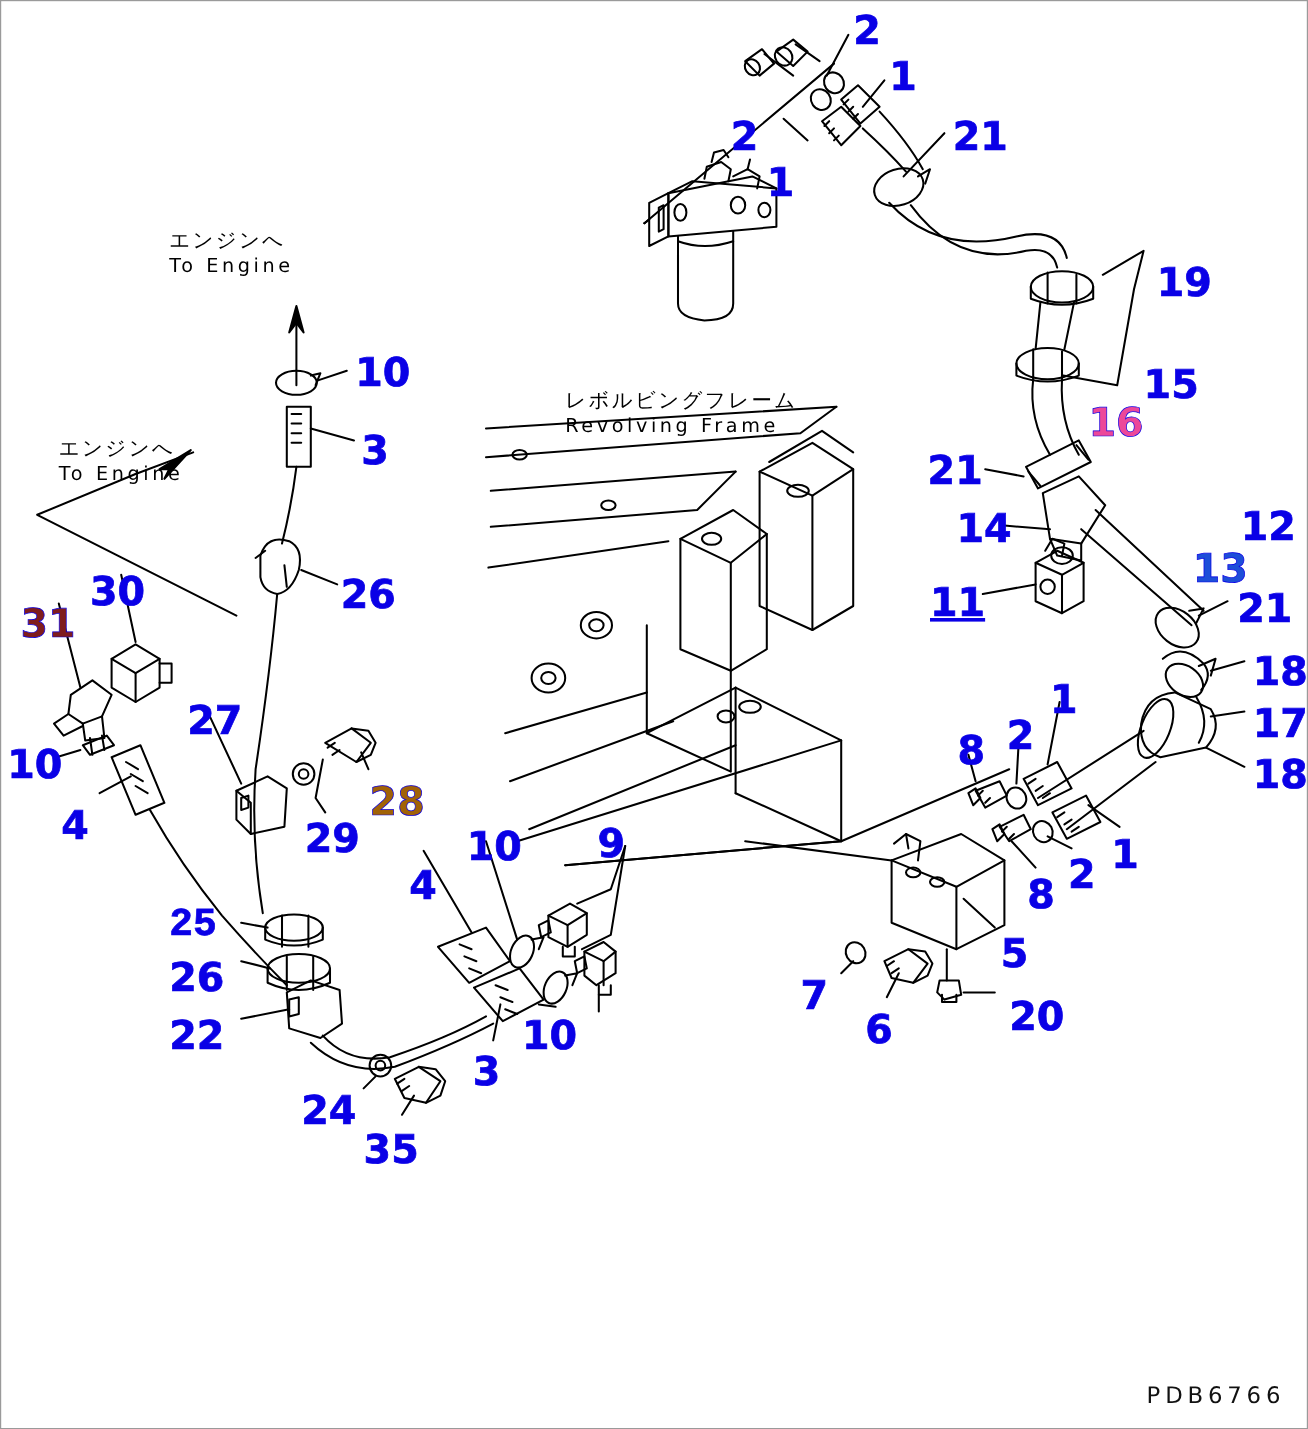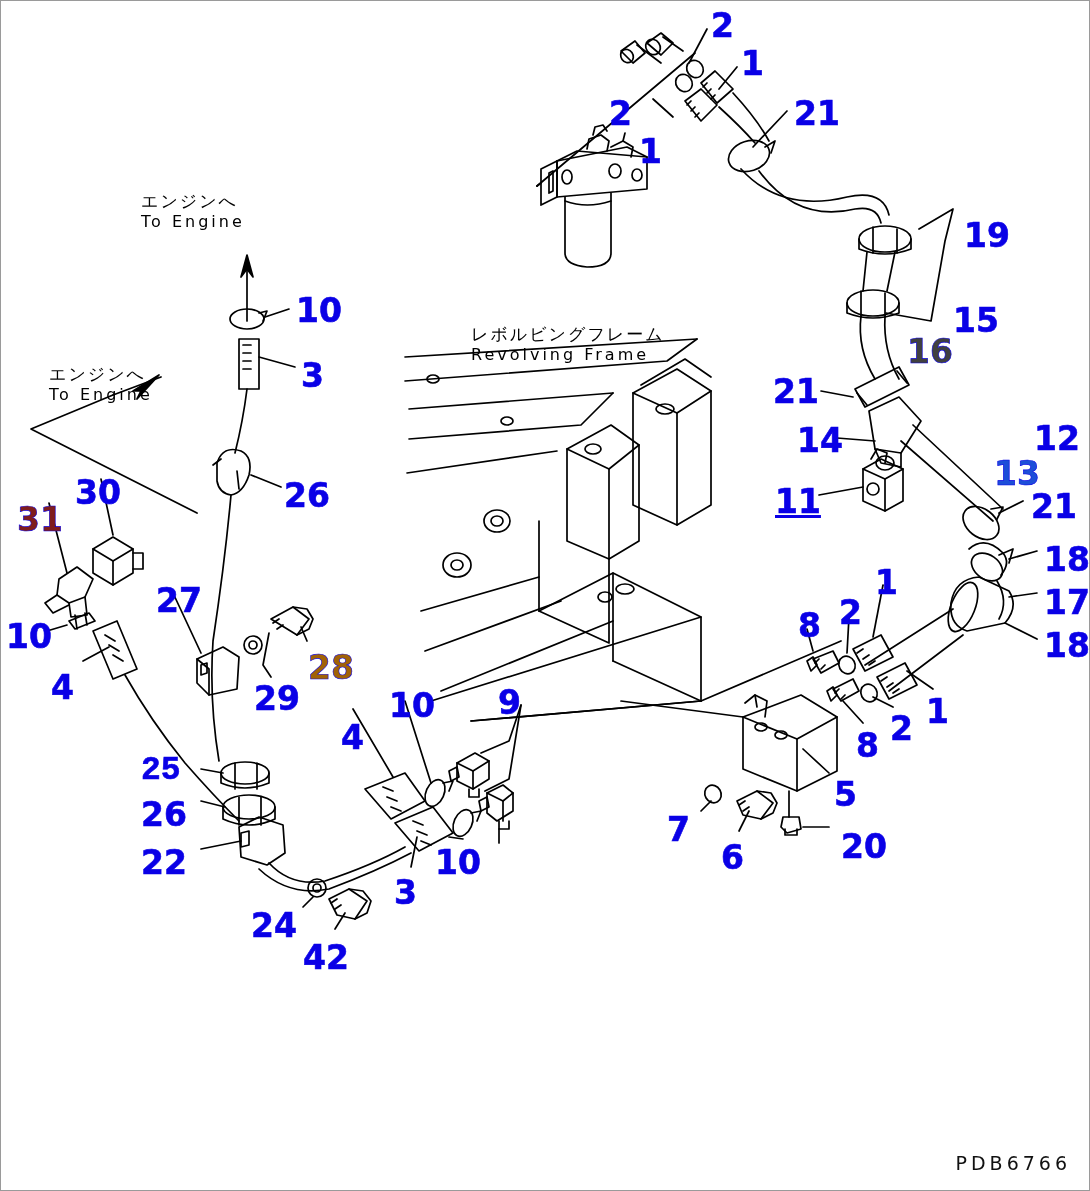--- a/index.html
+++ b/index.html
@@ -371,21 +371,21 @@
   </div>
 
   <div id="callouts">
       <div class="callout" style="left: 710px; top: 8px; color: rgb(10, 0, 230);">2</div>
       <div class="callout" style="left: 740px; top: 46px; color: rgb(10, 0, 230);">1</div>
       <div class="callout" style="left: 608px; top: 96px; color: rgb(10, 0, 230);">2</div>
       <div class="callout" style="left: 793px; top: 96px; color: rgb(10, 0, 230);">21</div>
       <div class="callout" style="left: 638px; top: 134px; color: rgb(10, 0, 230);">1</div>
       <div class="callout" style="left: 963px; top: 218px; color: rgb(10, 0, 230);">19</div>
       <div class="callout" style="left: 952px; top: 303px; color: rgb(10, 0, 230);">15</div>
-      <div class="callout" style="left: 906px; top: 334px; color: #404040;">16</div>
+      <div class="callout" style="left: 906px; top: 334px; color: #ec4899;">16</div>
       <div class="callout" style="left: 772px; top: 374px; color: rgb(10, 0, 230);">21</div>
       <div class="callout" style="left: 1033px; top: 421px; color: rgb(10, 0, 230);">12</div>
       <div class="callout" style="left: 796px; top: 423px; color: rgb(10, 0, 230);">14</div>
       <div class="callout" style="left: 993px; top: 456px; color: #1d4ed8;">13</div>
       <div class="callout" style="left: 774px; top: 484px; color: rgb(10, 0, 230); text-decoration: underline;">11</div>
       <div class="callout" style="left: 1030px; top: 489px; color: rgb(10, 0, 230);">21</div>
       <div class="callout" style="left: 295px; top: 293px; color: rgb(10, 0, 230);">10</div>
       <div class="callout" style="left: 300px; top: 358px; color: rgb(10, 0, 230);">3</div>
       <div class="callout" style="left: 283px; top: 478px; color: rgb(10, 0, 230);">26</div>
       <div class="callout" style="left: 74px; top: 475px; color: rgb(10, 0, 230);">30</div>
@@ -410,18 +410,18 @@
       <div class="callout" style="left: 840px; top: 829px; color: rgb(10, 0, 230);">20</div>
       <div class="callout" style="left: 388px; top: 688px; color: rgb(10, 0, 230);">10</div>
       <div class="callout" style="left: 497px; top: 685px; color: rgb(10, 0, 230);">9</div>
       <div class="callout" style="left: 340px; top: 720px; color: rgb(10, 0, 230);">4</div>
       <div class="callout" style="left: 434px; top: 845px; color: rgb(10, 0, 230);">10</div>
       <div class="callout" style="left: 393px; top: 875px; color: rgb(10, 0, 230);">3</div>
       <div class="callout" style="left: 140px; top: 753px; color: rgb(10, 0, 230); font-family: Liberation Mono, monospace;">25</div>
       <div class="callout" style="left: 140px; top: 797px; color: rgb(10, 0, 230);">26</div>
       <div class="callout" style="left: 140px; top: 845px; color: rgb(10, 0, 230);">22</div>
       <div class="callout" style="left: 250px; top: 908px; color: rgb(10, 0, 230);">24</div>
-      <div class="callout" style="left: 302px; top: 940px; color: rgb(10, 0, 230);">42</div>
+      <div class="callout" style="left: 302px; top: 940px; color: rgb(10, 0, 230);">35</div>
     </div>
 
   <div id="pagecode">PDB6766</div>
 
 </div>
 
 </body></html>

